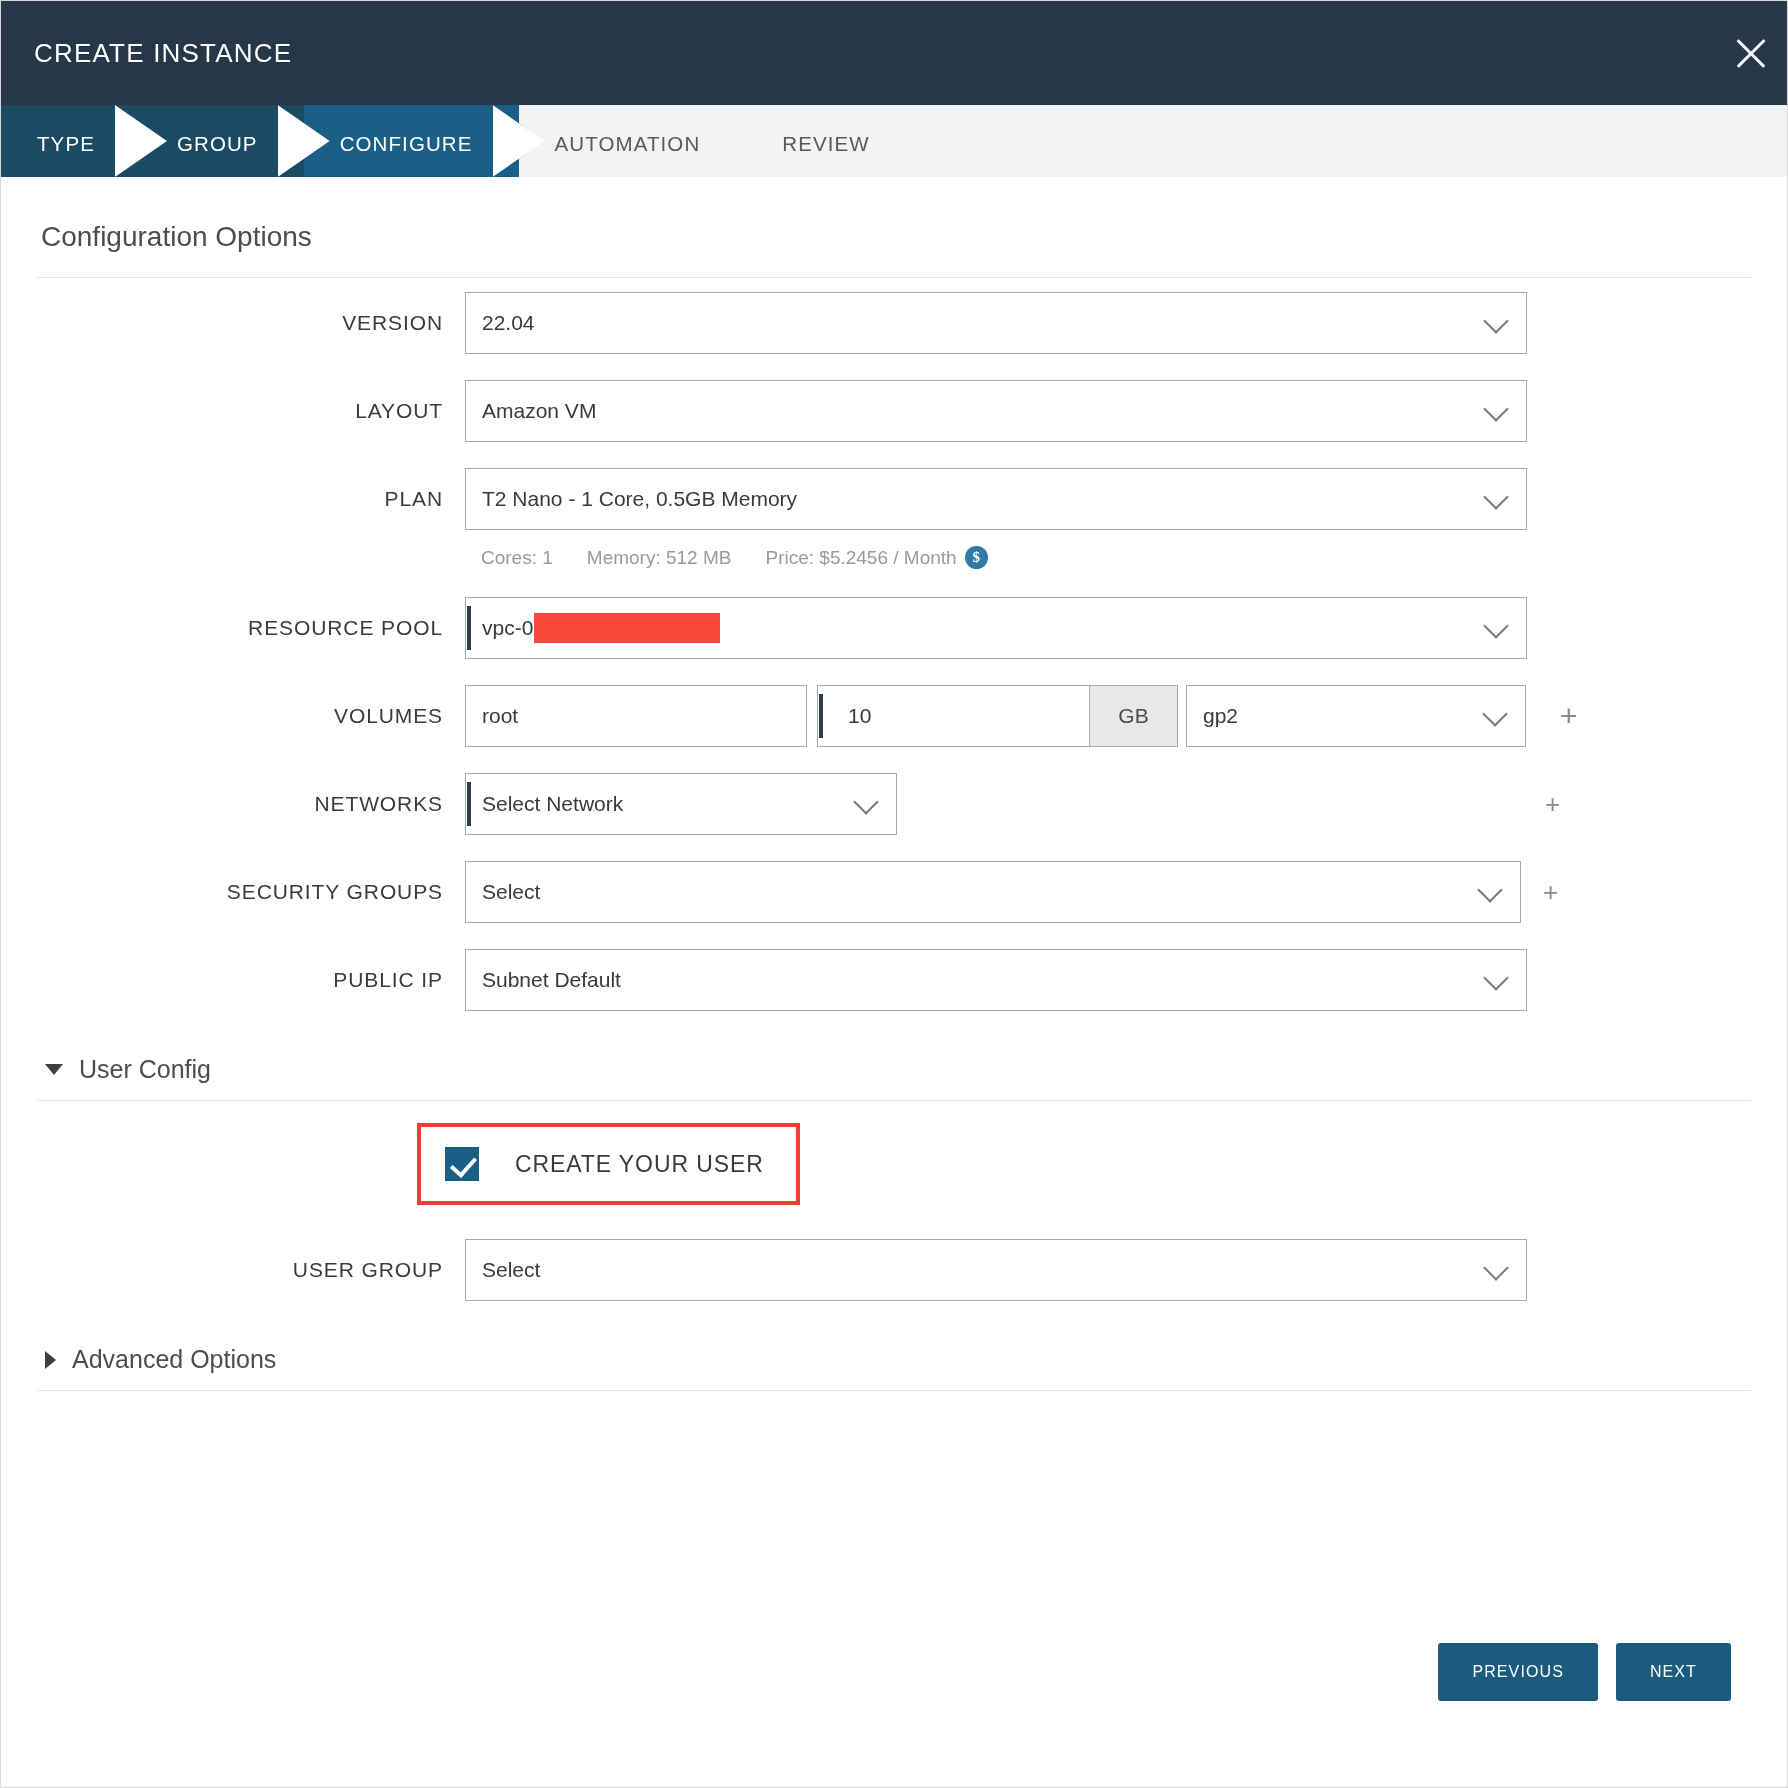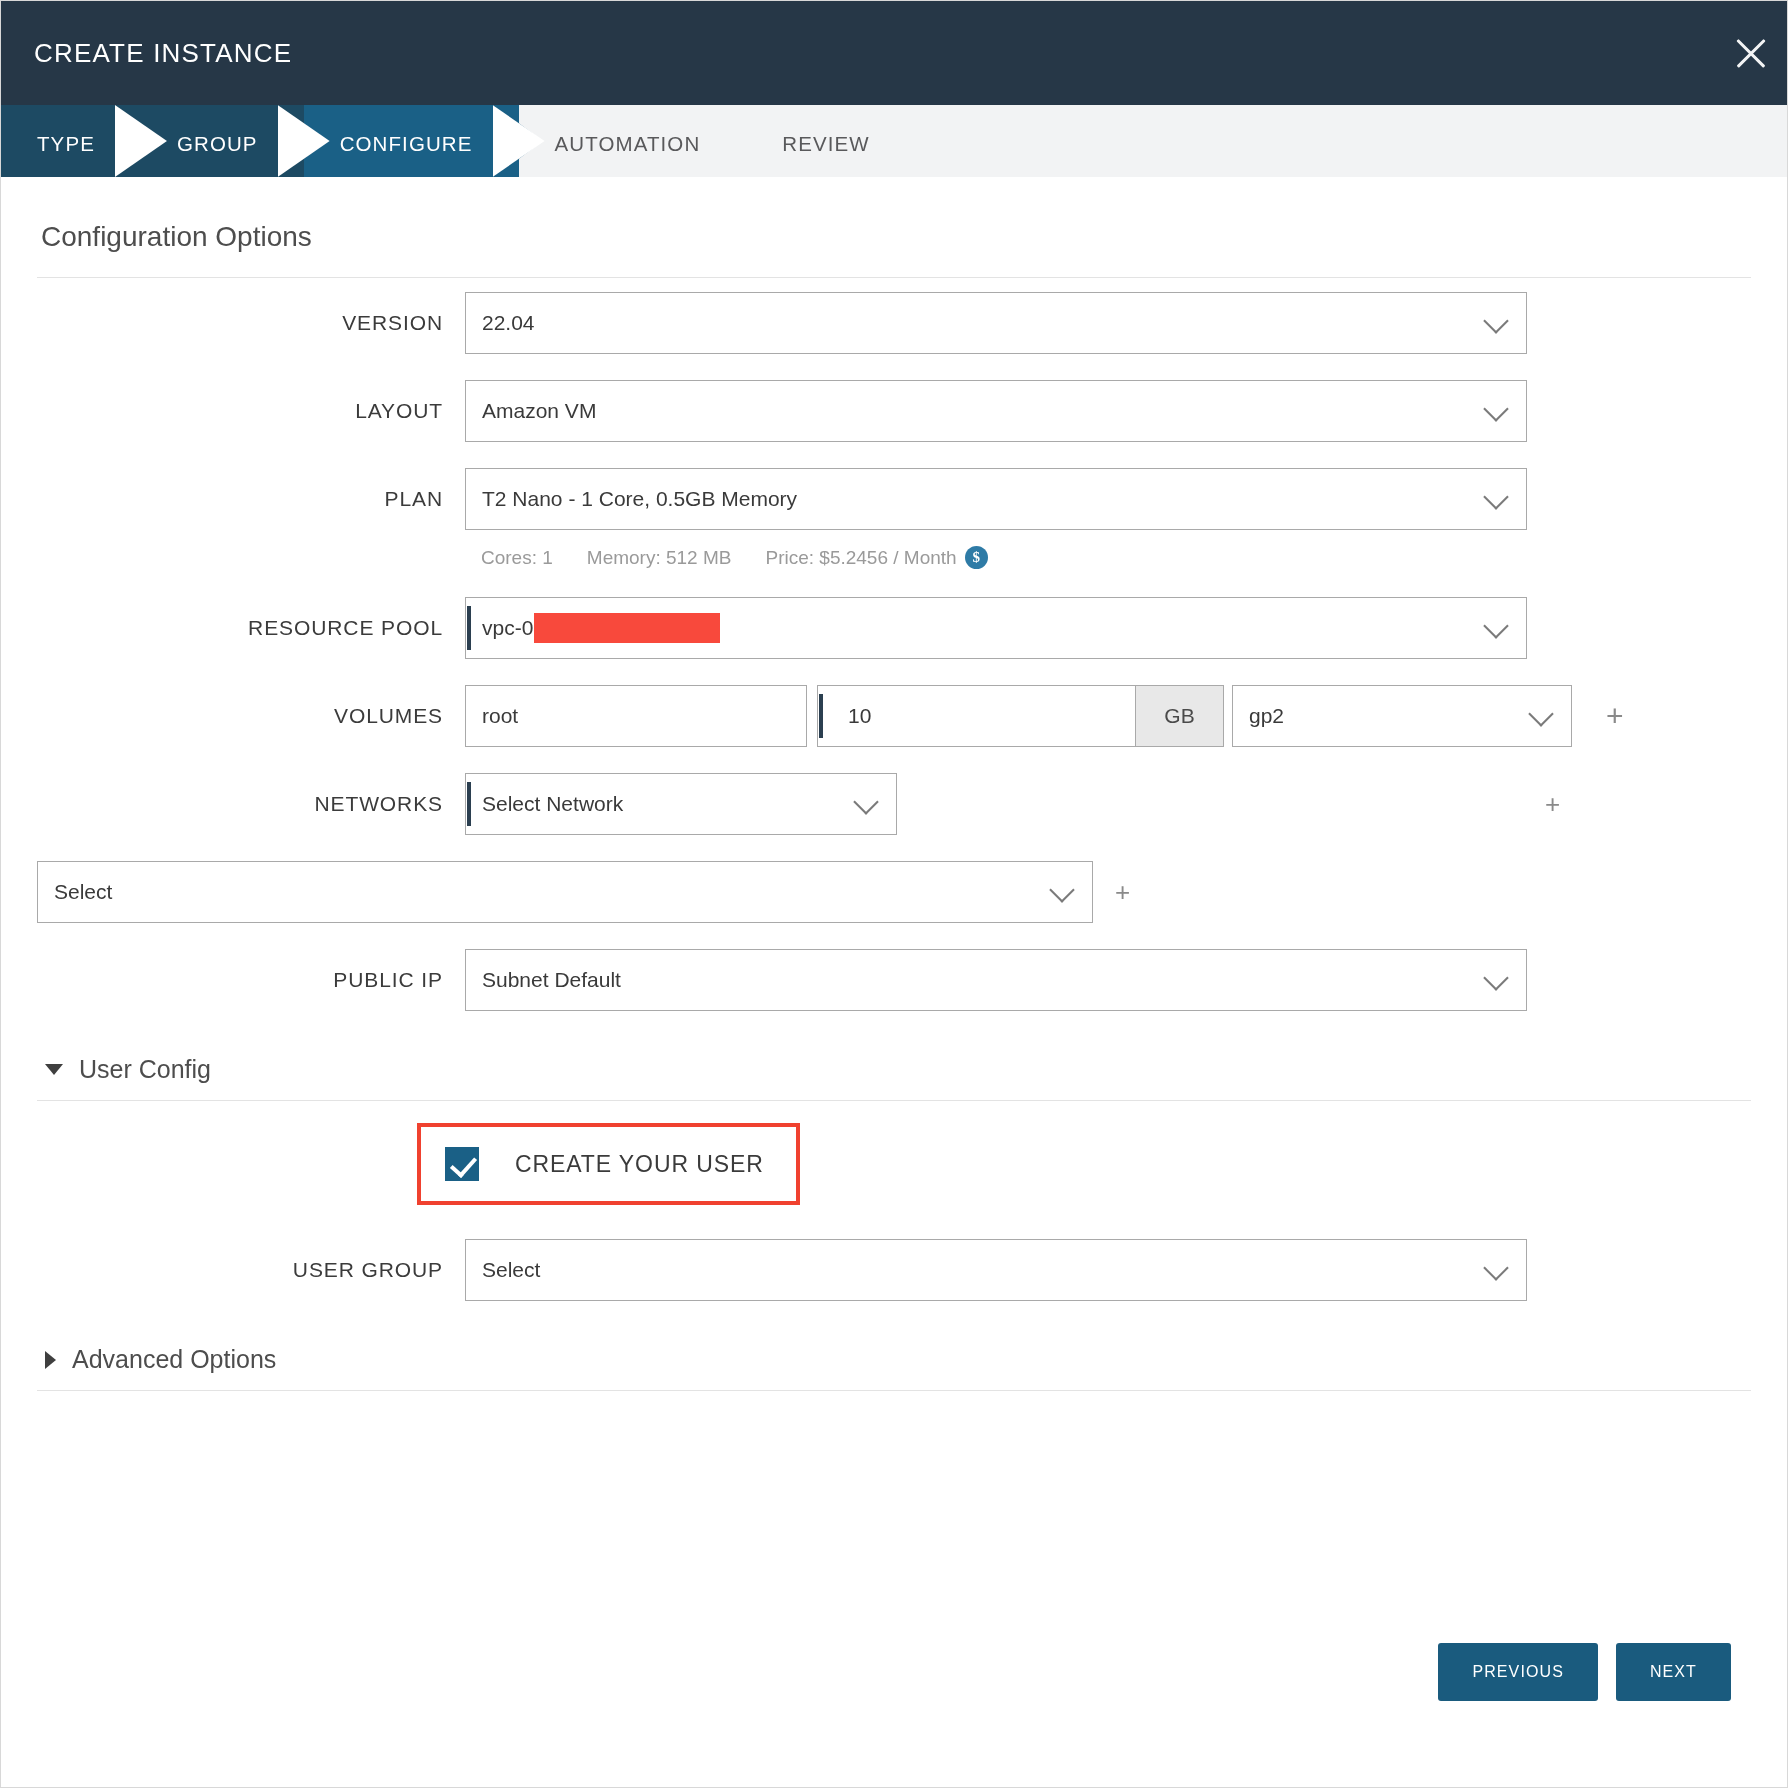--- a/index.html
+++ b/index.html
@@ -114,21 +114,21 @@
   .meta-item { display:flex; align-items:center; }
 
   .redaction {
     display:inline-block; width: 186px; height: 30px;
     background:#f8493c; vertical-align:middle; margin-left:1px;
   }
 
   
   .vol-grid { display:flex; align-items:center; }
   .vol-name { width: 342px; }
-  .vol-size { width: 319px; padding-left: 30px; }
+  .vol-size { width: 273px; padding-left: 30px; }
   .unit {
     height: 62px; width: 88px; border:1px solid #a9a9a9; border-left:none;
     background:#e8e8e8; display:flex; align-items:center; justify-content:center;
     font-size:21px; color:#4a4a4a;
   }
   .vol-type { width: 340px; margin-left: 8px; }
   .plus {
     font-size: 30px; color:#8a8a8a; margin-left: 34px; line-height:62px;
     cursor:pointer; user-select:none;
   }
@@ -296,20 +296,21 @@
             <span class="focus-bar"></span>
             <span>Select Network</span>
             <span class="caret"></span>
           </div>
           <div class="plus sm" style="margin-left:648px;">+</div>
         </div>
       </div>
 
       
       <div class="row">
+        <div class="lbl">SECURITY GROUPS</div>
         <div class="ctl vol-grid">
           <div class="select" style="width:1056px;">
             <span>Select</span>
             <span class="caret"></span>
           </div>
           <div class="plus sm" style="margin-left:22px;">+</div>
         </div>
       </div>
 
       

